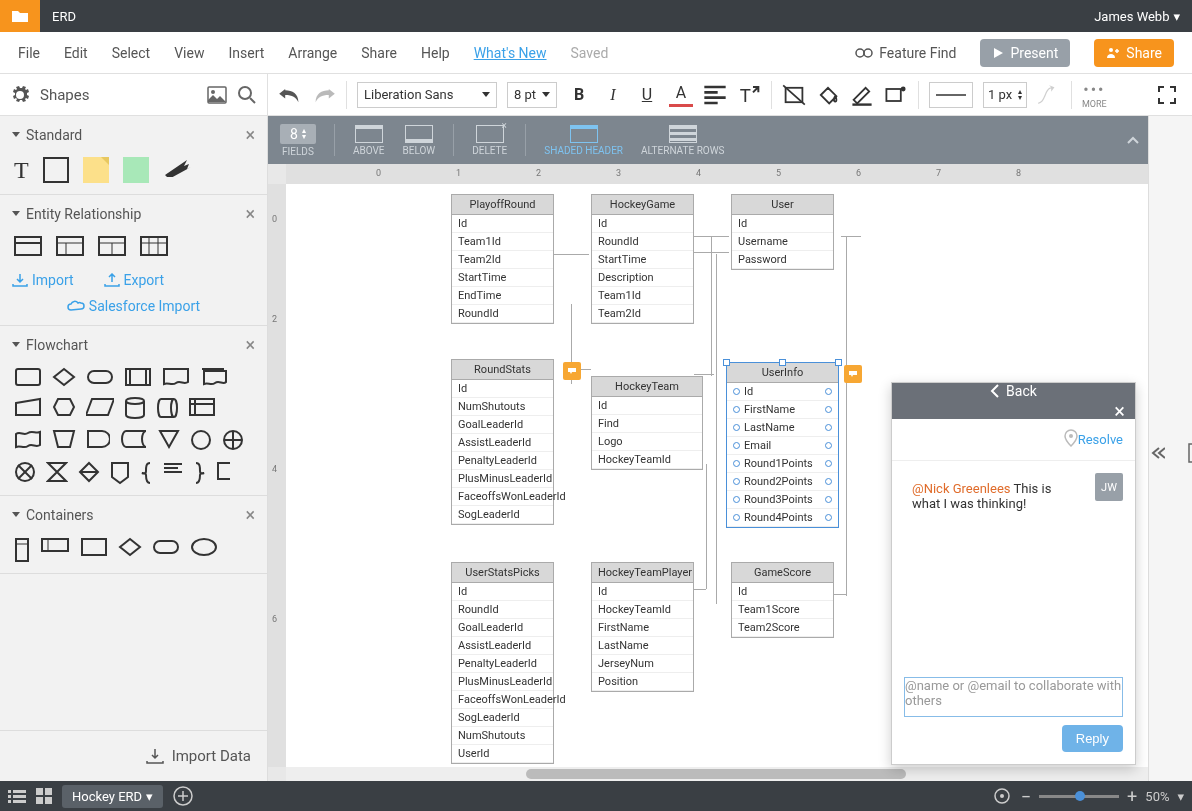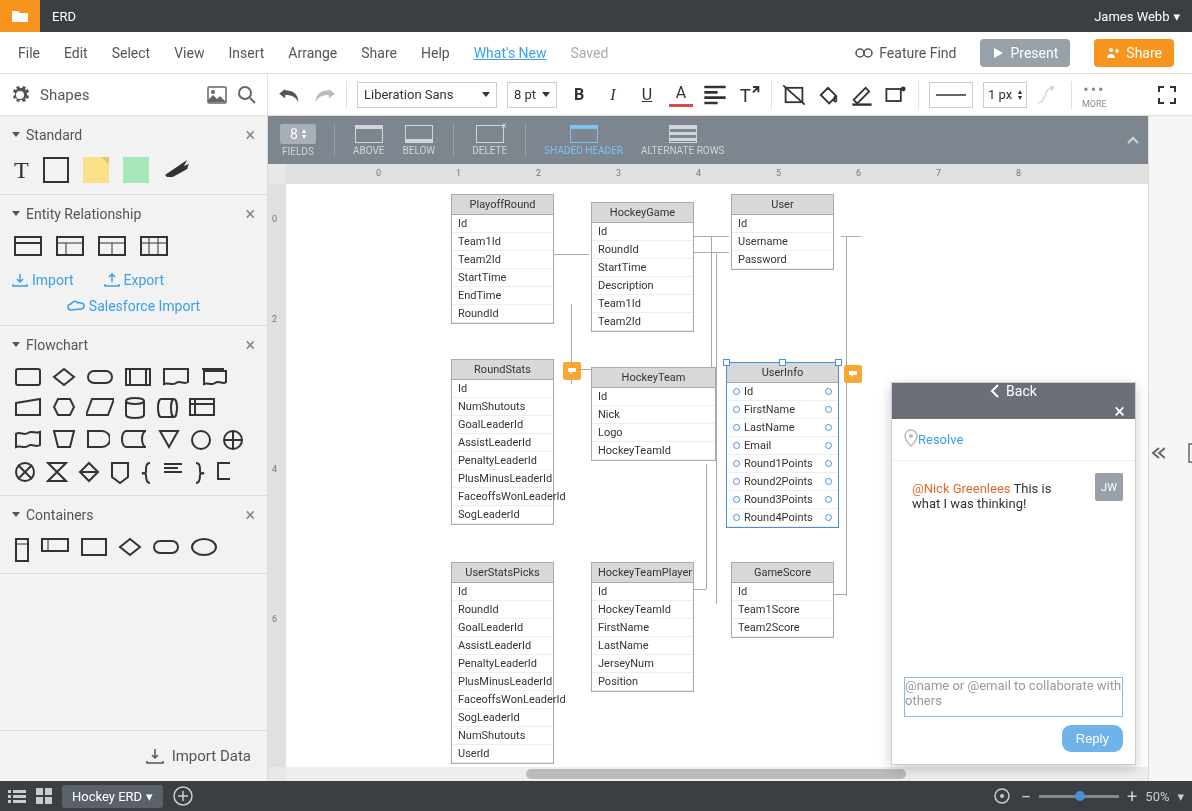--- a/index.html
+++ b/index.html
@@ -85,29 +85,29 @@
 
 
 .rightrail { width: 44px; background: #f5f5f5; border-left: 1px solid #ddd; display: flex; flex-direction: row; align-items: center; padding-top: 8px; gap: 22px; }
 .rightrail .ri { width: 24px; height: 24px; color: #666; cursor: pointer; display: flex; align-items: center; justify-content: center; }
 
 
 .cpanel { position: absolute; right: 56px; top: 382px; width: 245px; background: #fff; border: 1px solid #ccc; box-shadow: 0 4px 12px rgba(0,0,0,.2); z-index: 50; }
 .cpanel .chdr { height: 36px; background: #6b7078; color: #fff; display: flex; align-items: center; padding: 0 10px; font-size: 14px; flex-direction: column; }
 .cpanel .chdr .back { display: flex; align-items: center; gap: 6px; cursor: pointer; }
 .cpanel .chdr .close { margin-left: auto; font-size: 20px; cursor: pointer; }
-.cpanel .crow1 { padding: 10px 12px; display: flex; align-items: center; justify-content: flex-start; border-bottom: 1px solid #eee; }
+.cpanel .crow1 { padding: 10px 12px; display: flex; align-items: center; justify-content: flex-end; border-bottom: 1px solid #eee; }
 .cpanel .crow1 .loc { color: #aaa; }
 .cpanel .crow1 .resolve { color: #3aa1e8; font-size: 13px; cursor: pointer; }
 .cpanel .comment { padding: 12px; display: flex; gap: 8px; }
 .cpanel .comment .bubble { background: #fff; border-radius: 4px; padding: 8px; font-size: 13px; flex: 1; }
 .cpanel .comment .mention { color: #e06c2b; }
 .cpanel .comment .av { width: 28px; height: 28px; background: #98a0a8; color: #fff; font-size: 11px; display: flex; align-items: center; justify-content: center; border-radius: 2px; }
 .cpanel .replybox { margin: 6px 12px; border: 1px solid #87bce8; font-size: 13px; color: #999; min-height: 40px; }
-.cpanel .replybtn { margin: 8px 12px 12px auto; display: block; background: #6fb3e8; color: #fff; padding: 6px 14px; border-radius: 9px; font-size: 13px; border: none; cursor: pointer; }
+.cpanel .replybtn { margin: 8px 12px 12px auto; display: block; background: #6fb3e8; color: #fff; padding: 6px 14px; border-radius: 4px; font-size: 13px; border: none; cursor: pointer; }
 
 
 .bottombar { position: absolute; bottom: 0; left: 0; right: 0; height: 30px; background: #3a3f44; display: flex; align-items: center; padding: 0 8px; gap: 10px; color: #ccc; }
 .bottombar .tab { background: #5a6168; padding: 4px 10px; border-radius: 3px; font-size: 13px; color: #fff; display: flex; align-items: center; gap: 4px; }
 .bottombar .spacer { flex: 1; }
 .bottombar .zoom { display: flex; align-items: center; gap: 8px; font-size: 13px; }
 .bottombar .slider { width: 80px; height: 3px; background: #888; position: relative; }
 .bottombar .slider .thumb { position: absolute; width: 10px; height: 10px; background: #4a90d9; border-radius: 50%; top: -4px; left: 36px; }
 
 
@@ -505,21 +505,21 @@
       <div class="erd" style="left:165px;top:10px;width:103px">
         <div class="thdr">PlayoffRound</div>
         <div class="field">Id</div>
         <div class="field">Team1Id</div>
         <div class="field">Team2Id</div>
         <div class="field">StartTime</div>
         <div class="field">EndTime</div>
         <div class="field">RoundId</div>
       </div>
 
-      <div class="erd" style="left:305px;top:18px;width:103px">
+      <div class="erd" style="left:305px;top:10px;width:103px">
         <div class="thdr">HockeyGame</div>
         <div class="field">Id</div>
         <div class="field">RoundId</div>
         <div class="field">StartTime</div>
         <div class="field">Description</div>
         <div class="field">Team1Id</div>
         <div class="field">Team2Id</div>
       </div>
 
       <div class="erd" style="left:445px;top:10px;width:103px">
@@ -539,24 +539,24 @@
         <div class="field">PlusMinusLeaderId</div>
         <div class="field">FaceoffsWonLeaderId</div>
         <div class="field">SogLeaderId</div>
       </div>
       <div class="badge" style="left:277px;top:178px">
           <svg width="10" height="8" viewBox="0 0 10 8">
             <path d="M1 1v4h2l1 2 1-2h4V1z"></path>
           </svg>
         </div>
 
-      <div class="erd" style="left:305px;top:183px;width:125px">
+      <div class="erd" style="left:305px;top:192px;width:112px">
         <div class="thdr">HockeyTeam</div>
         <div class="field">Id</div>
-        <div class="field">Nick</div>
+        <div class="field">Find</div>
         <div class="field">Logo</div>
         <div class="field">HockeyTeamId</div>
       </div>
 
       <div class="erd sel" style="left:440px;top:178px;width:113px">
         <div class="sel-handle" style="left:-4px;top:-4px"></div>
         <div class="sel-handle" style="right:-4px;top:-4px"></div>
         <div class="sel-handle" style="left:50%;top:-4px;margin-left:-4px"></div>
         <div class="thdr">UserInfo</div>
         <div class="field">

